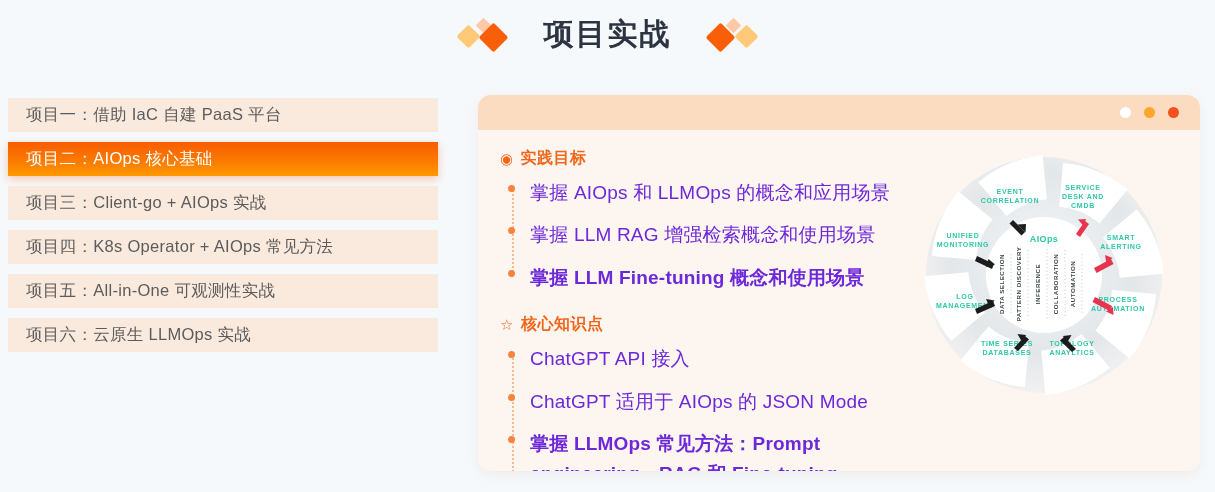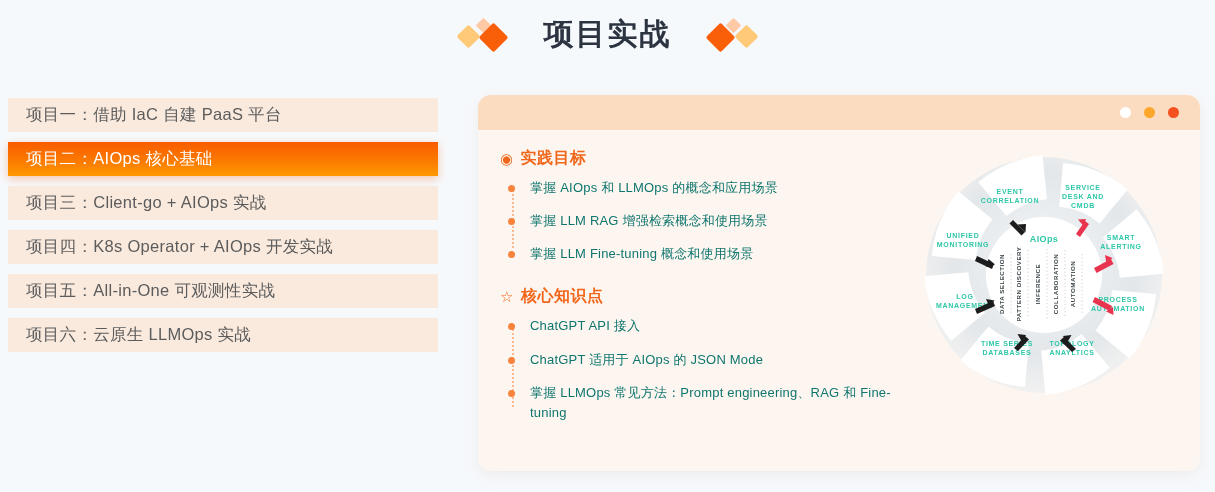--- a/index.html
+++ b/index.html
@@ -68,27 +68,27 @@
   }
   .sec-head .ic { font-size: 15px; line-height: 1; }
   .sec-head.second { margin-top: 22px; }
 
   .bullets { position: relative; margin: 9px 0 0 8px; padding-left: 22px; }
   .bullets::before {
     content: ""; position: absolute; left: 3.5px; top: 9px; bottom: 16px;
     border-left: 2px dotted #fcb98d;
   }
   .bullet { position: relative; margin-bottom: 13px; }
-  .bullet:last-child { margin-bottom: 0; }
+  .bullet:last-child { margin-bottom: 0; font-weight: bold; }
   .bullet::before {
     content: ""; position: absolute; left: -22px; top: 7px;
     width: 7px; height: 7px; border-radius: 50%; background: #f8833c;
   }
   .bullet span {
-    color: #0f766e; font-size: 13px; line-height: 1.55; letter-spacing: .2px;
+    color: #6d28d9; font-size: 19px; line-height: 1.55; letter-spacing: .2px;
     display: block;
   }
 
   
   .diagram { position: absolute; left: 437px; top: 16px; width: 258px; height: 258px; }
   .diagram svg { display: block; width: 258px; height: 258px; }
 </style>
 </head>
 <body>
 
@@ -112,21 +112,21 @@
     <div class="nav-item">
       <span>项目一：借助 IaC 自建 PaaS 平台</span>
     </div>
     <div class="nav-item active">
       <span>项目二：AIOps 核心基础</span>
     </div>
     <div class="nav-item">
       <span>项目三：Client-go + AIOps 实战</span>
     </div>
     <div class="nav-item">
-      <span>项目四：K8s Operator + AIOps 开发实战</span>
+      <span>项目四：K8s Operator + AIOps 常见方法</span>
     </div>
     <div class="nav-item">
       <span>项目五：All-in-One 可观测性实战</span>
     </div>
     <div class="nav-item">
       <span>项目六：云原生 LLMOps 实战</span>
     </div>
   </div>
 
   <div class="panel">

